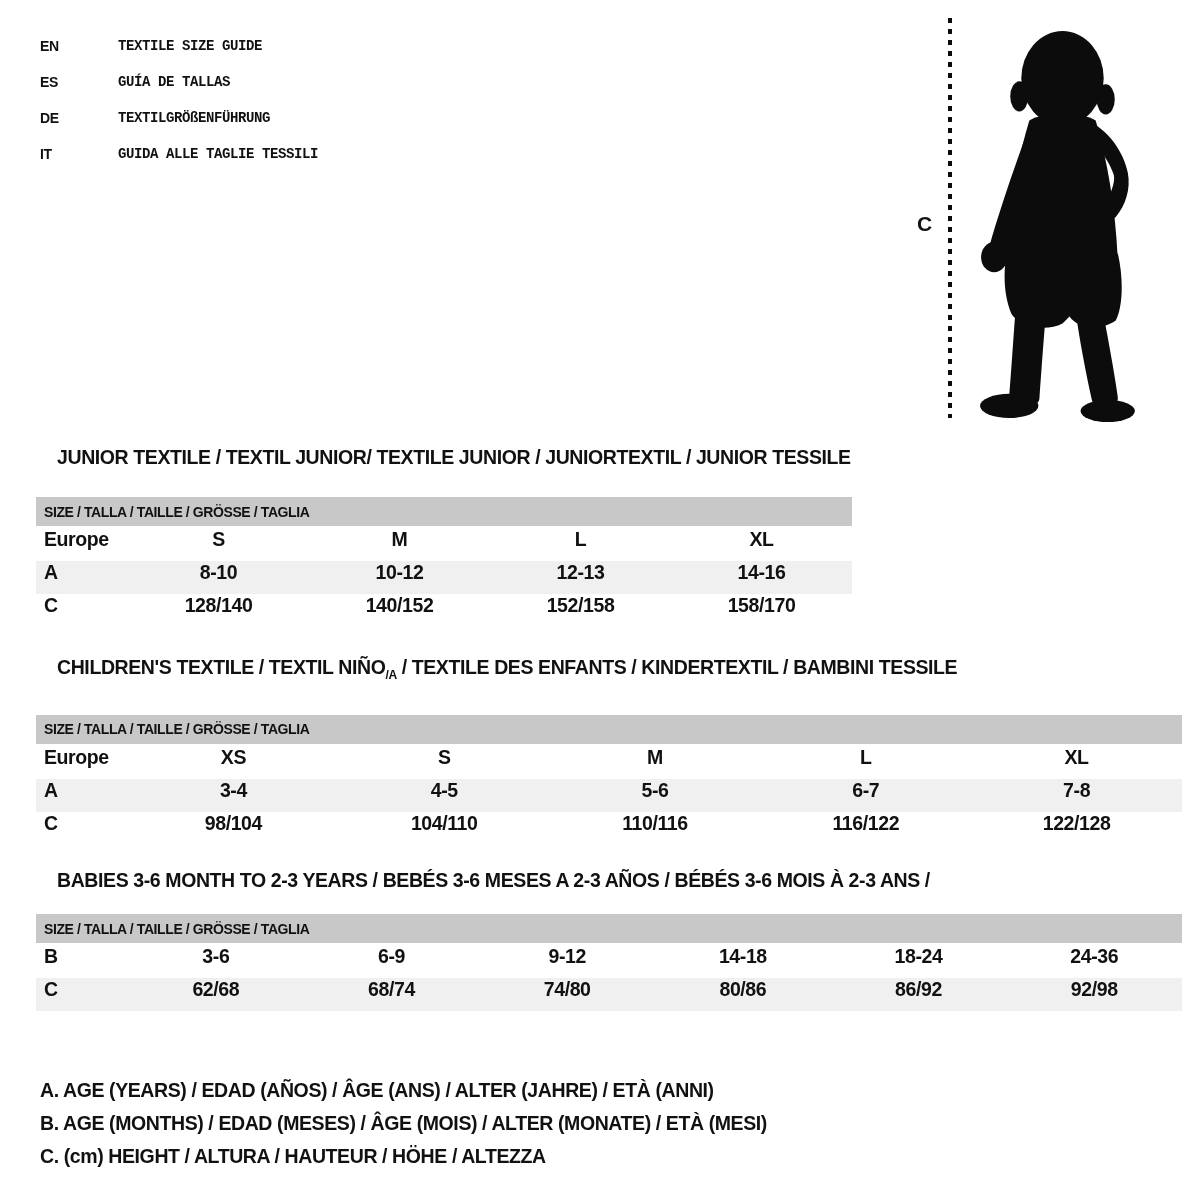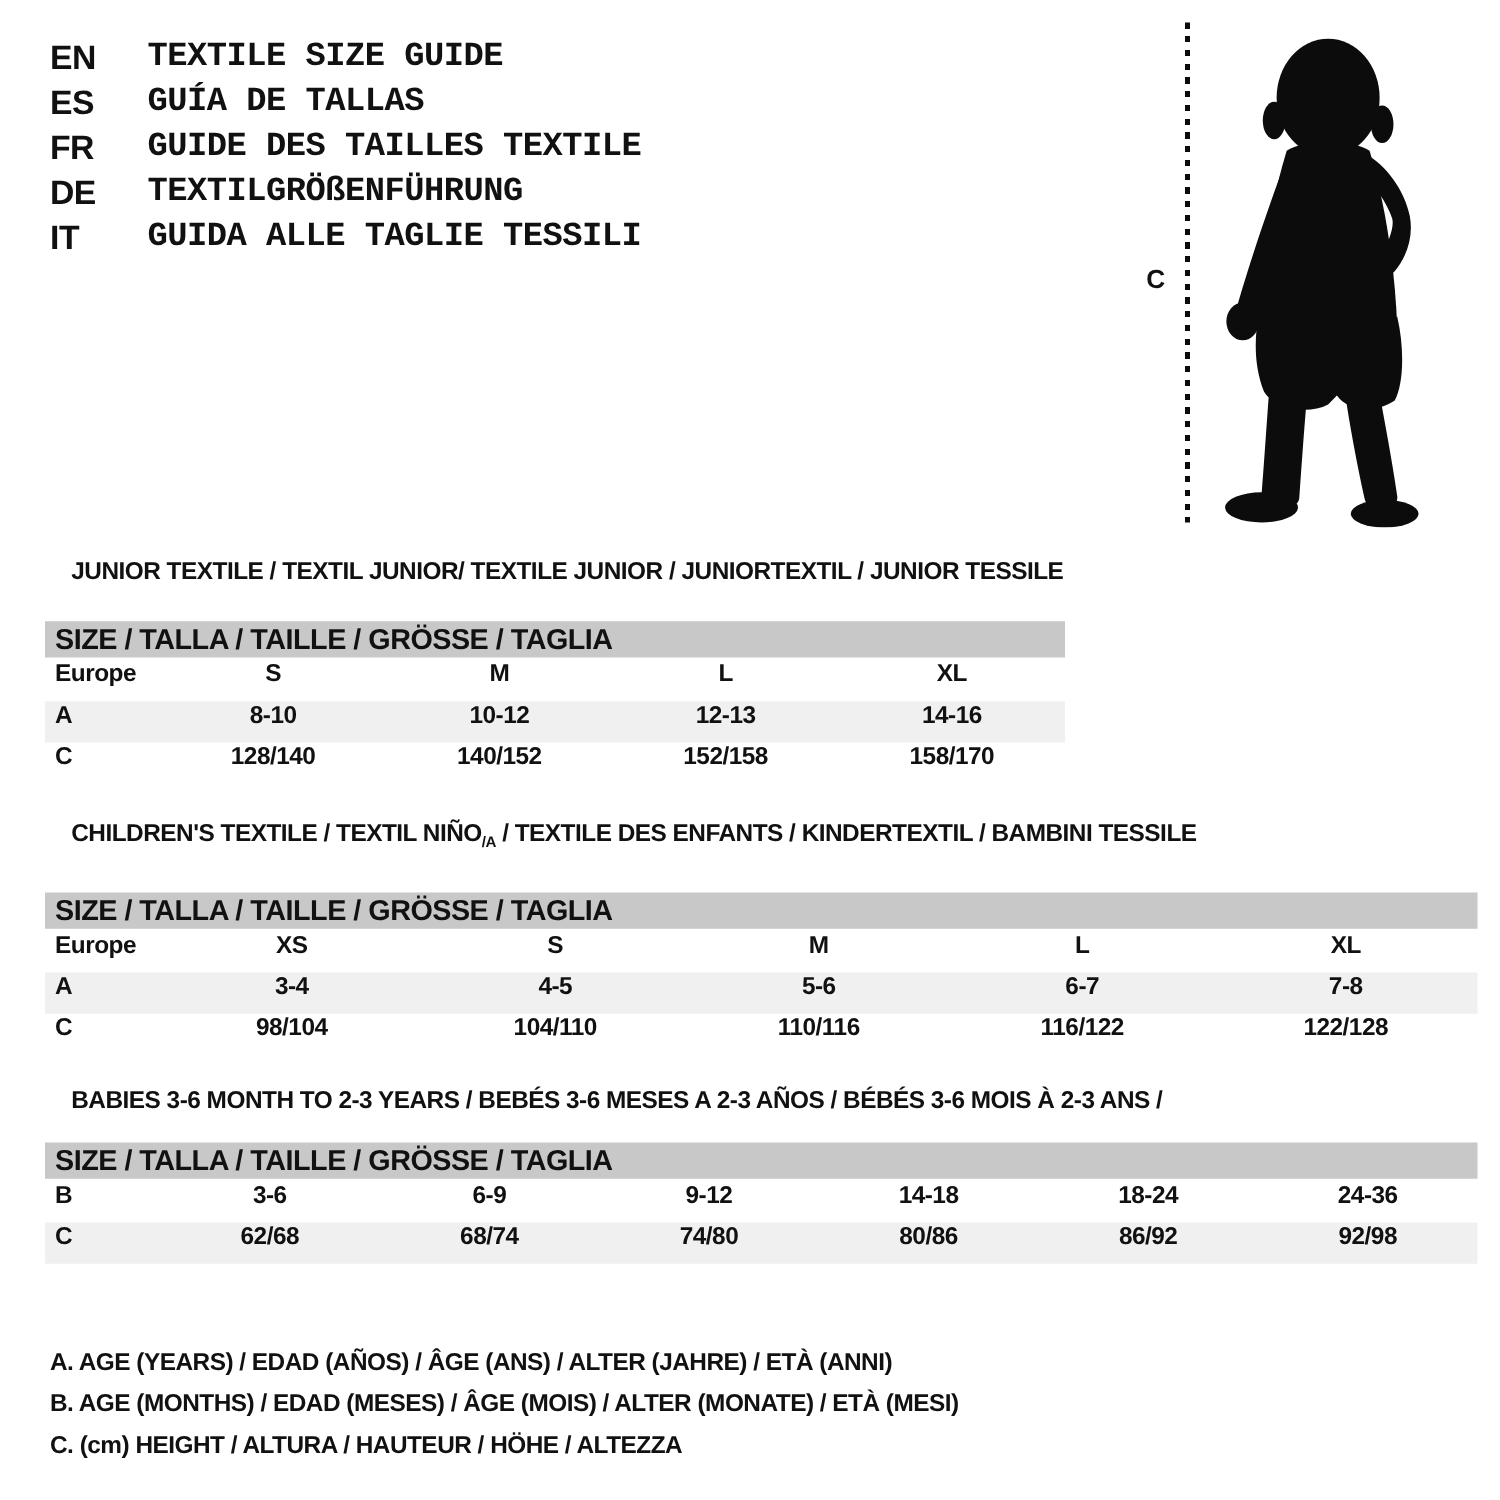--- a/index.html
+++ b/index.html
@@ -3,21 +3,21 @@
 <meta charset="utf-8">
 <style>
   html,body{margin:0;padding:0;background:#ffffff;}
   .page{
     position:relative;width:1200px;height:1200px;background:#ffffff;
     font-family:"Liberation Sans","DejaVu Sans",sans-serif;
     font-weight:bold;color:#111111;overflow:hidden;letter-spacing:-0.4px;
   }
   
   .lang-list{position:absolute;left:40px;top:28px;}
-  .lang-row{display:flex;align-items:center;height:36px;font-size:27px;}
+  .lang-row{display:flex;align-items:center;height:36px;font-size:14px;}
   .lang-code{width:78px;flex:0 0 78px;}
   .lang-label{white-space:nowrap;font-family:Liberation Mono, monospace;}
   
   .figure-area{position:absolute;left:895px;top:12px;width:290px;height:412px;}
   .c-label{position:absolute;left:22px;top:200px;font-size:21px;}
   .dash-line{
     position:absolute;left:53px;top:6px;width:4px;height:400px;
     background:repeating-linear-gradient(to bottom,#0c0c0c 0 5px,transparent 5px 11px);
   }
   .toddler{position:absolute;left:70px;top:8px;width:195px;height:402px;}
@@ -26,21 +26,21 @@
   #sec-junior{top:428px;width:816px;}
   #sec-children{top:638px;width:1146px;}
   #sec-babies{top:846px;width:1146px;}
   .sec-title{margin:17px;font-size:19.5px;line-height:24px;white-space:nowrap;padding-left:4px;}
   .sec-title .sub{font-size:0.62em;vertical-align:sub;}
   #sec-babies .sec-title{line-height:34px;white-space:normal;}
   .stable{width:100%;margin-top:28px;}
   #sec-babies .stable{margin-top:12px;}
   .thead{
     height:29px;background:#c8c8c8;display:flex;align-items:center;
-    padding-left:8px;font-size:23px;margin-bottom:2px;box-sizing:border-box;
+    padding-left:8px;font-size:14px;margin-bottom:2px;box-sizing:border-box;
   }
   .trow{height:33px;display:flex;font-size:19.5px;}
   .trow.shaded{background:#f0f0f0;}
   .rlabel{flex:0 0 92px;padding-left:8px;box-sizing:border-box;}
   .cell{flex:1;text-align:center;}
   
   .footnotes{position:absolute;left:40px;top:1074px;font-size:19.5px;line-height:33px;}
   .footnotes p{margin:0;white-space:nowrap;}
 </style>
 </head>
@@ -49,24 +49,20 @@
 <div class="page">
 
   <div class="lang-list">
     <div class="lang-row">
       <span class="lang-code">EN</span>
       <span class="lang-label">TEXTILE SIZE GUIDE</span>
     </div>
     <div class="lang-row">
       <span class="lang-code">ES</span>
       <span class="lang-label">GUÍA DE TALLAS</span>
-    </div>
-    <div class="lang-row">
-      <span class="lang-code">FR</span>
-      <span class="lang-label">GUIDE DES TAILLES TEXTILE</span>
     </div>
     <div class="lang-row">
       <span class="lang-code">DE</span>
       <span class="lang-label">TEXTILGRÖßENFÜHRUNG</span>
     </div>
     <div class="lang-row">
       <span class="lang-code">IT</span>
       <span class="lang-label">GUIDA ALLE TAGLIE TESSILI</span>
     </div>
   </div>

